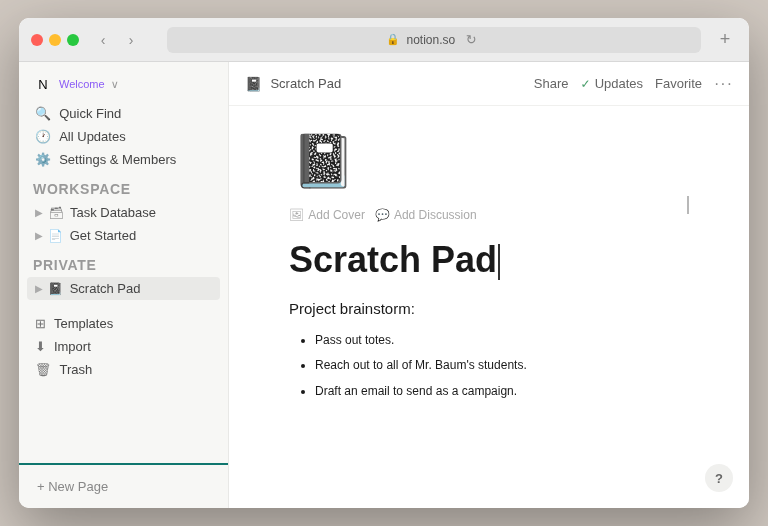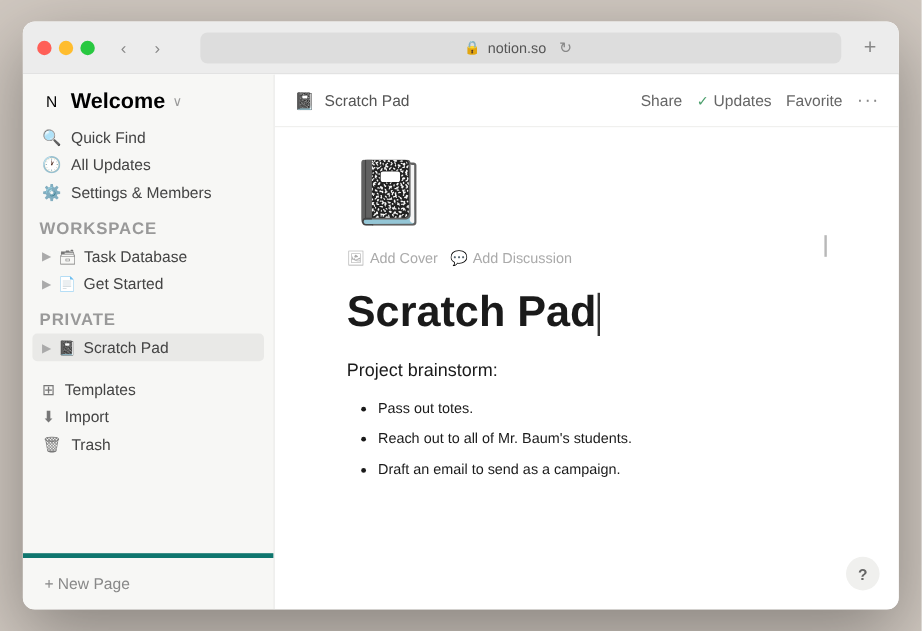--- a/index.html
+++ b/index.html
@@ -123,23 +123,23 @@
       overflow-y: auto;
     }
 
     .sidebar-header {
       padding: 12px 14px 8px;
       display: flex;
       align-items: center;
       gap: 6px;
     }
     .workspace-name {
-      font-size: 18px;
-      font-weight: 700;
-      color: #000000;
+      font-size: 11px;
+      font-weight: 400;
+      color: #8b5cf6;
     }
     .workspace-chevron {
       color: #999;
       font-size: 11px;
     }
     .notion-icon {
       width: 20px;
       height: 20px;
       border-radius: 3px;
       display: flex;
@@ -201,21 +201,21 @@
       border-radius: 4px;
       cursor: pointer;
       font-size: 13px;
       color: #444;
     }
     .sidebar-bottom-item .icon { font-size: 13px; color: #777; }
 
     .sidebar-footer {
       padding: 10px 14px;
       margin-top: auto;
-      border-top: 4px solid #0f766e;
+      border-top: 2px solid #0f766e;
     }
     .new-page-btn {
       display: flex;
       align-items: center;
       gap: 6px;
       font-size: 13px;
       color: #888;
       cursor: pointer;
       background: none;
       border: none;

